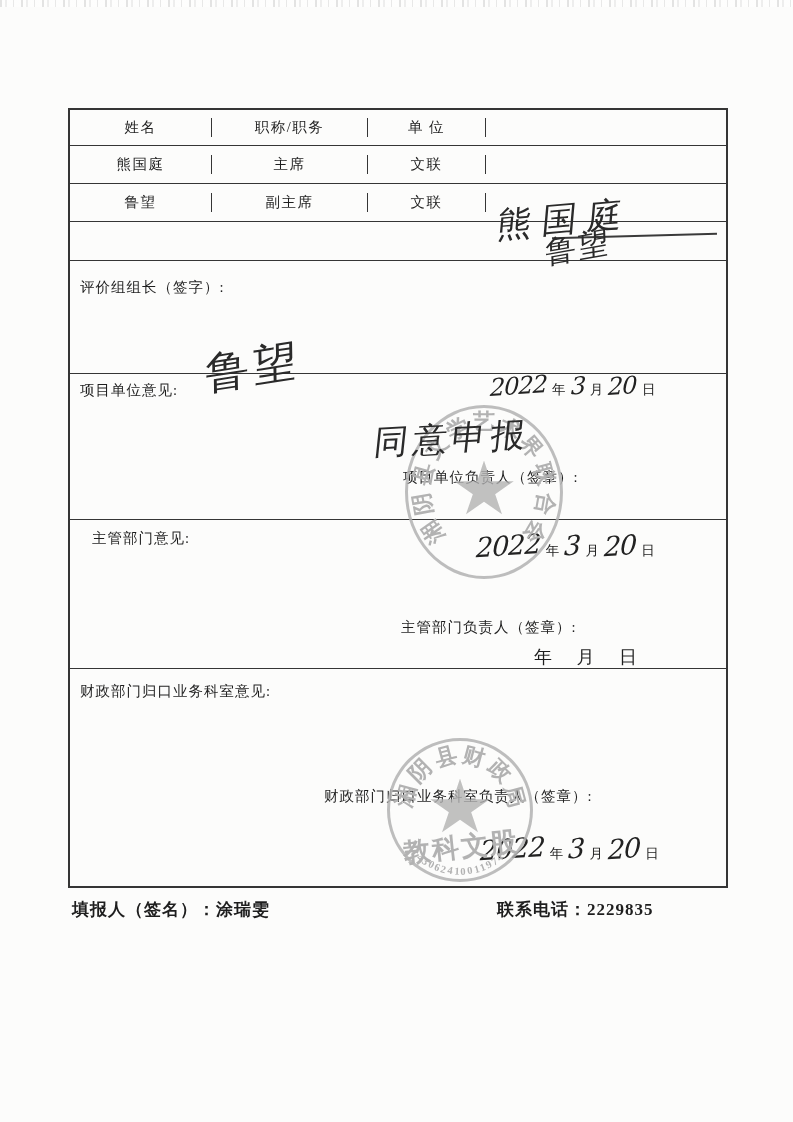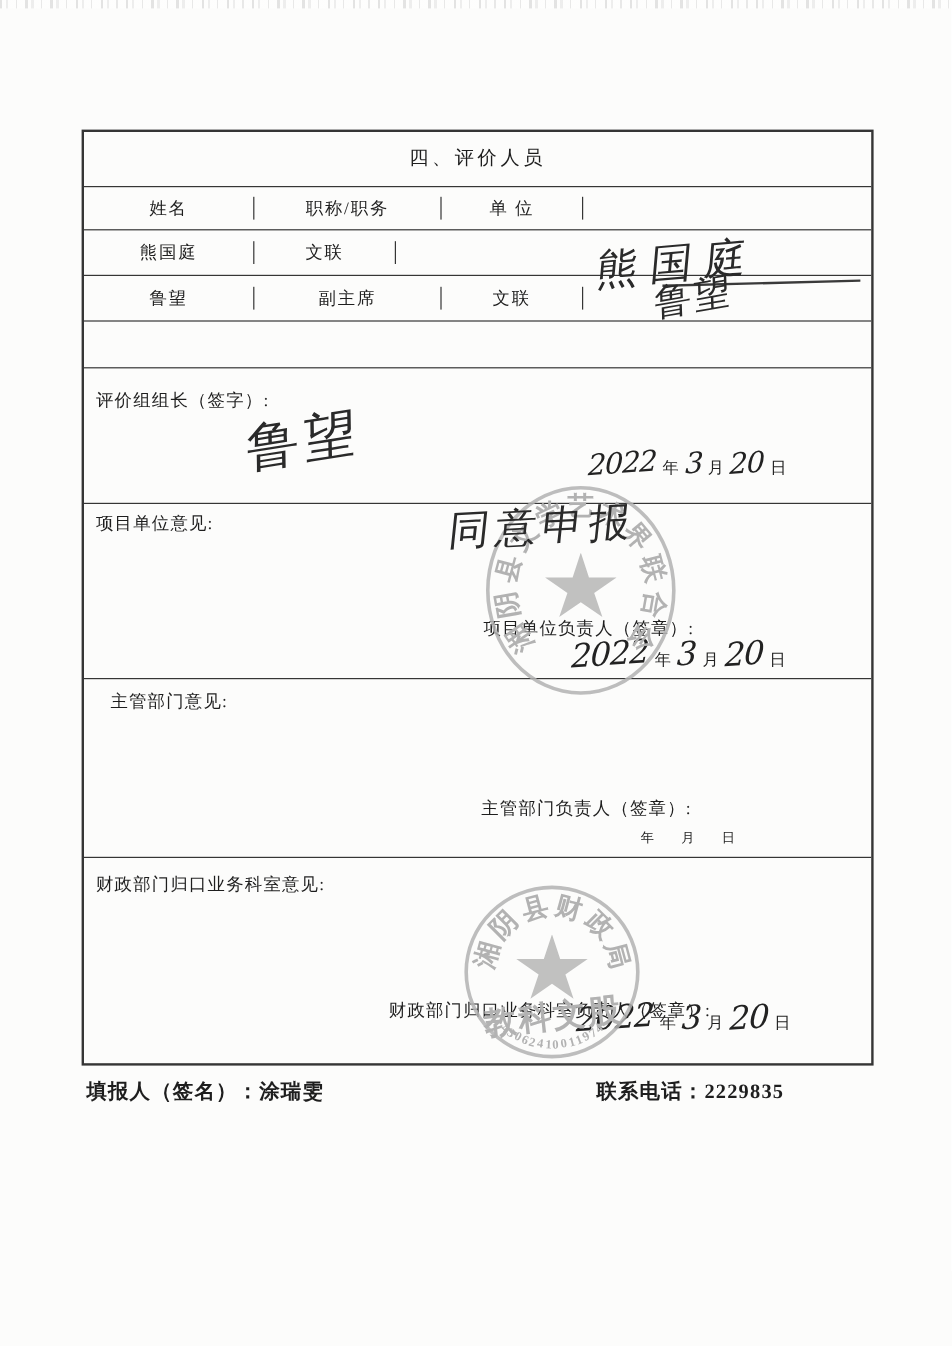--- a/index.html
+++ b/index.html
@@ -38,21 +38,21 @@
   .resp-label { position:absolute; letter-spacing:1px; }
   
   .date-line { position:absolute; display:flex; align-items:baseline; white-space:nowrap; }
   .date-line .unit { font-size:13.5px; color:#222; margin:0 3px; }
   .hand-num {
     font-family:"DejaVu Serif",serif; font-style:italic; font-size:24px;
     color:#222; transform:rotate(-4deg) skewX(-6deg); display:inline-block;
     letter-spacing:-1px; margin:0 2px;
   }
   .date-big .hand-num { font-size:27px; }
-  .empty-date { position:absolute; font-size:11px; letter-spacing:1px; word-spacing:18px; }
+  .empty-date { position:absolute; font-size:18px; letter-spacing:1px; word-spacing:18px; }
   
   .hand {
     position:absolute; font-family:"DejaVu Serif",serif; color:#2a2a2a;
     white-space:nowrap; z-index:5; font-weight:normal;
   }
   .sig-xiong { left:497px; top:196px; font-size:35px; letter-spacing:10px;
     transform:rotate(-5deg) skewX(-10deg); }
   .sig-underline { position:absolute; left:552px; top:235px; width:165px; height:2px;
     background:#3a3a3a; transform:rotate(-1.5deg); z-index:5; }
   .sig-lu-table { left:545px; top:227px; font-size:31px; letter-spacing:2px;
@@ -76,32 +76,30 @@
   .phone { position:absolute; left:497px; top:0; }
 </style>
 </head>
 <body>
 
 <div class="sheet">
   <div class="noise"></div>
 
   <div class="tbl">
 
-    <div class="row title-row">
-      <span>四、评价人员</span>
-    </div>
 
     <div class="row grid-row r-head">
       <div class="cell c1">姓名</div>
       <div class="cell c2">职称/职务</div>
       <div class="cell c3">单  位</div>
     </div>
 
     <div class="row grid-row">
       <div class="cell c1">熊国庭</div>
+      <div class="cell c2">主席</div>
       <div class="cell c3">文联</div>
       <div class="cell c4"></div>
     </div>
 
     <div class="row grid-row">
       <div class="cell c1">鲁望</div>
       <div class="cell c2">副主席</div>
       <div class="cell c3">文联</div>
       <div class="cell c4"></div>
     </div>

